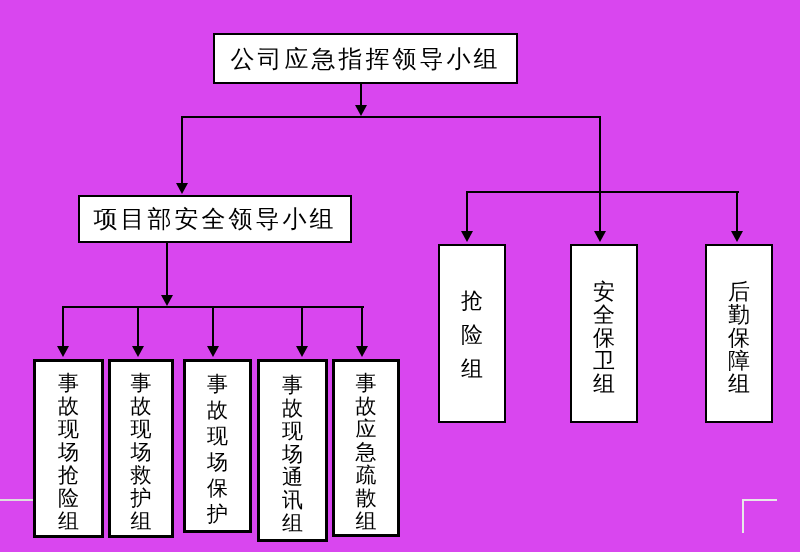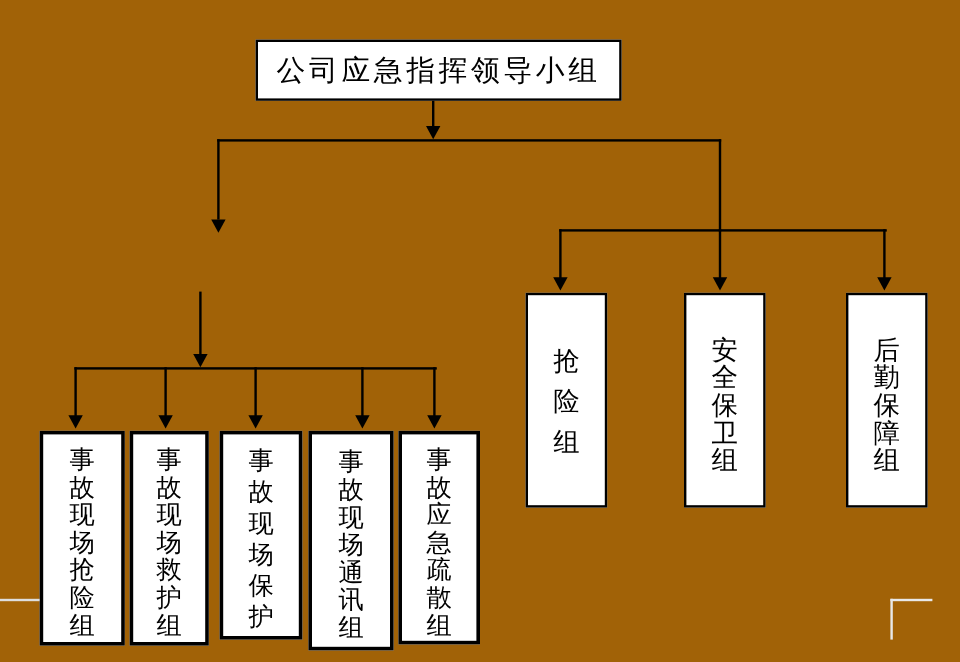--- a/index.html
+++ b/index.html
@@ -1,19 +1,19 @@
 <!DOCTYPE html>
 <html><head>
 <meta charset="utf-8">
 <style>
   html,body{margin:0;padding:0;background:#ffffff;}
   .canvas{
     position:relative;
     width:800px;height:552px;
-    background:#a16207;
+    background:#d946ef;
     font-family:"Liberation Serif","DejaVu Serif",serif;
     color:#000;
     overflow:hidden;
   }
   .box{
     position:absolute;
     box-sizing:border-box;
     background:#ffffff;
     border:2px solid #000000;
     display:flex;
@@ -68,20 +68,23 @@
   <div class="v-line" style="left:360px;top:84px;height:23px;"></div>
   <div class="arrow-down" style="left:355px;top:105px;"></div>
 
   <div class="h-line" style="left:181px;top:116px;width:420px;"></div>
 
   <div class="v-line" style="left:181px;top:116px;height:67px;"></div>
   <div class="arrow-down" style="left:176px;top:183px;"></div>
 
   <div class="v-line" style="left:599px;top:116px;height:77px;"></div>
 
+  <div class="box hbox" style="left:78px;top:195px;width:274px;height:48px;">
+    <span>项目部安全领导小组</span>
+  </div>
 
   <div class="v-line" style="left:166px;top:243px;height:53px;"></div>
   <div class="arrow-down" style="left:161px;top:295px;"></div>
 
   <div class="h-line" style="left:62px;top:306px;width:302px;"></div>
 
   <div class="v-line" style="left:62px;top:306px;height:41px;"></div>
   <div class="arrow-down" style="left:57px;top:346px;"></div>
   <div class="v-line" style="left:137px;top:306px;height:41px;"></div>
   <div class="arrow-down" style="left:132px;top:346px;"></div>

